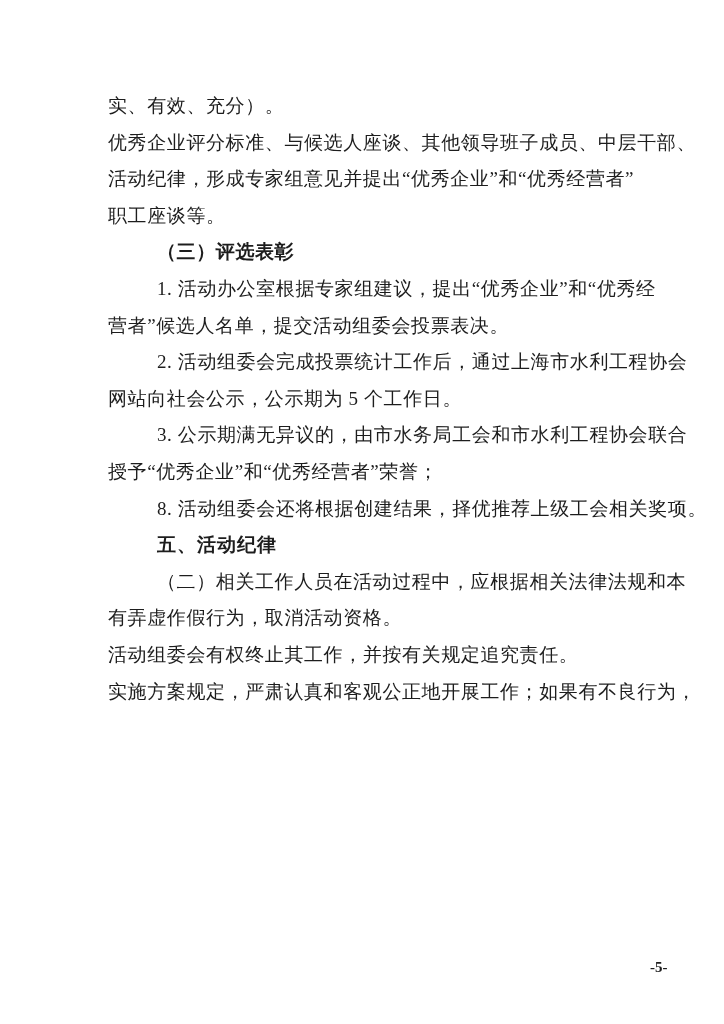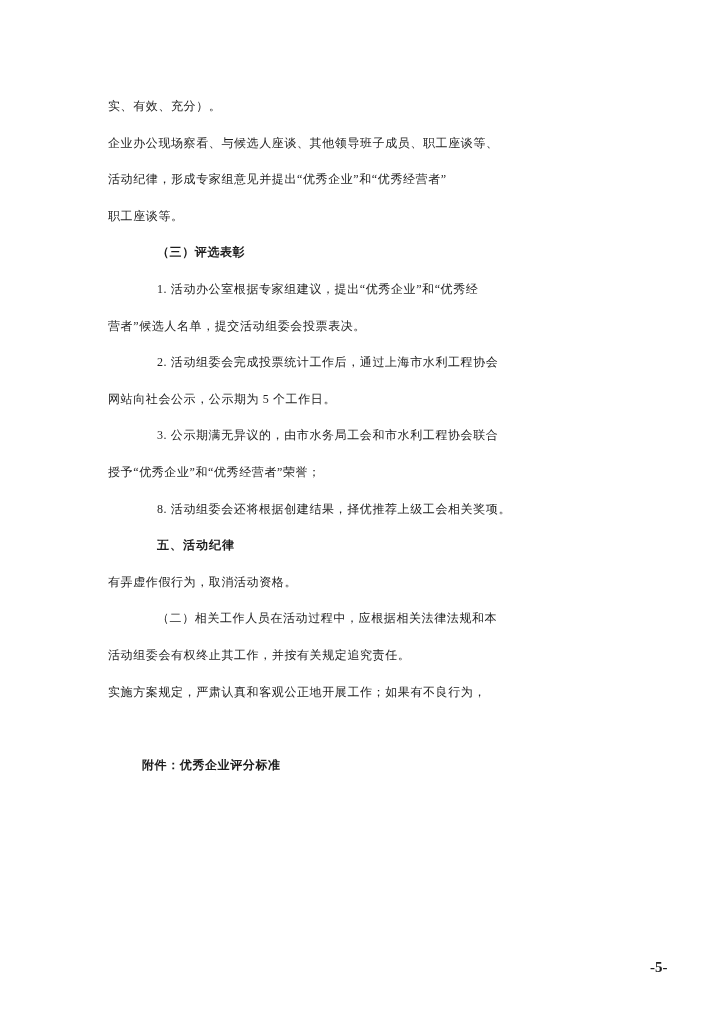--- a/index.html
+++ b/index.html
@@ -22,21 +22,21 @@
   }
   .text-block {
     position: absolute;
     left: 108px;
     top: 88px;
     width: 566px;
   }
   .line {
     height: 36.6px;
     line-height: 36.6px;
-    font-size: 12px;
+    font-size: 19px;
     letter-spacing: 0.6px;
     white-space: nowrap;
   }
   
   .ind { padding-left: 49px; }
   
   .ind-sm { padding-left: 34px; }
   .b { font-weight: bold; }
   
   .sans { font-family: Liberation Serif, serif; letter-spacing: 1px; }
@@ -49,33 +49,32 @@
     line-height: 20px;
     letter-spacing: 0;
   }
 </style>
 </head>
 <body>
 
 <div class="page">
   <div class="text-block">
     <div class="line">实、有效、充分）。</div>
-    <div class="line">企业办公现场察看、与候选人座谈、其他领导班子成员、职工座谈等、</div>
+    <div class="line">优秀企业评分标准、与候选人座谈、其他领导班子成员、中层干部、</div>
     <div class="line">活动纪律，形成专家组意见并提出“优秀企业”和“优秀经营者”</div>
     <div class="line">职工座谈等。</div>
     <div class="line ind b">（三）评选表彰</div>
     <div class="line ind">1. 活动办公室根据专家组建议，提出“优秀企业”和“优秀经</div>
     <div class="line">营者”候选人名单，提交活动组委会投票表决。</div>
     <div class="line ind">2. 活动组委会完成投票统计工作后，通过上海市水利工程协会</div>
     <div class="line">网站向社会公示，公示期为 5 个工作日。</div>
     <div class="line ind">3. 公示期满无异议的，由市水务局工会和市水利工程协会联合</div>
     <div class="line">授予“优秀企业”和“优秀经营者”荣誉；</div>
     <div class="line ind">8. 活动组委会还将根据创建结果，择优推荐上级工会相关奖项。</div>
     <div class="line ind b sans">五、活动纪律</div>
+    <div class="line ind">（二）相关工作人员在活动过程中，应根据相关法律法规和本</div>
     <div class="line">有弄虚作假行为，取消活动资格。</div>
-    <div class="line ind">（二）相关工作人员在活动过程中，应根据相关法律法规和本</div>
     <div class="line">活动组委会有权终止其工作，并按有关规定追究责任。</div>
     <div class="line">实施方案规定，严肃认真和客观公正地开展工作；如果有不良行为，</div>
     <div class="line"></div>
-    <div class="line ind-sm b">附件：优秀企业评分标准</div>
   </div>
   <div class="pagenum">-5-</div>
 </div>
 
 </body></html>

